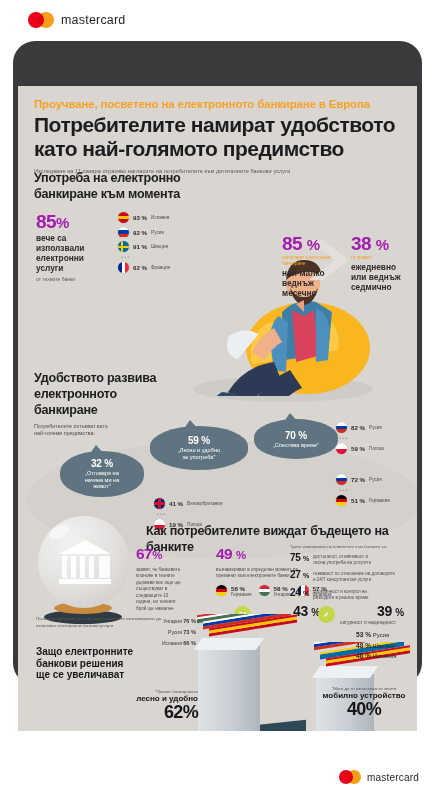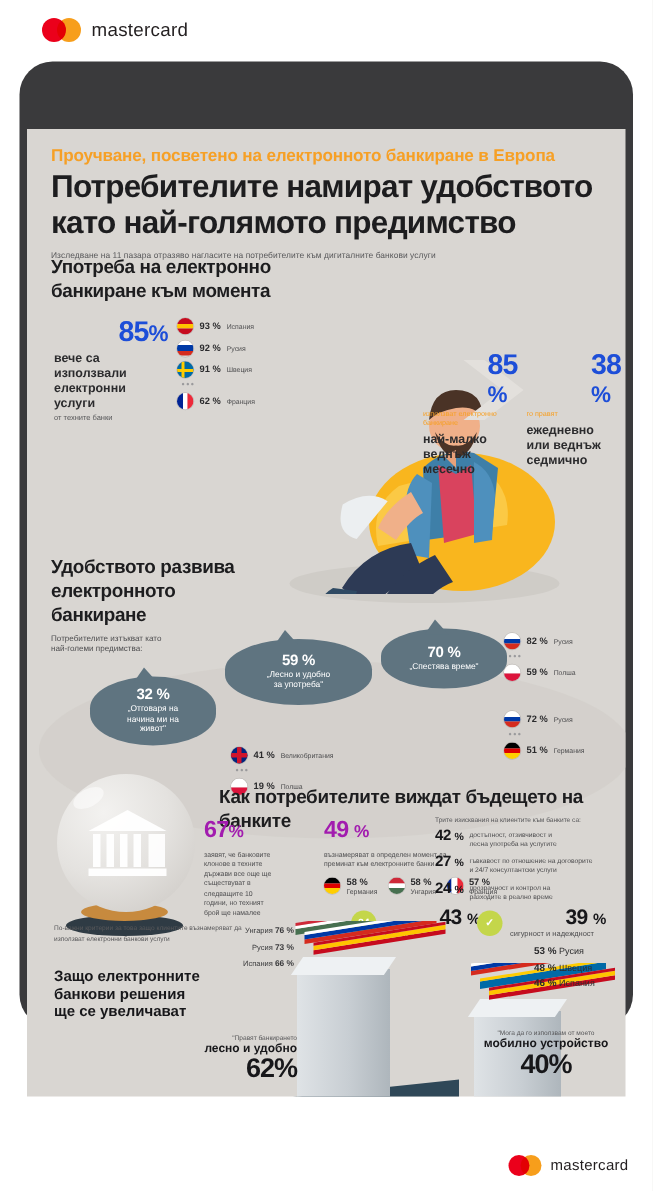--- a/index.html
+++ b/index.html
@@ -43,21 +43,21 @@
 
   
   .hdr-block { position:absolute; left:16px; right:14px; }
   .eyebrow { color:#f6a026; font-size:11.4px; font-weight:bold; letter-spacing:-.1px; }
   .h1 { color:#1d1d1f; font-size:21px; font-weight:bold; line-height:1.16; letter-spacing:-.5px; margin-top:3px; }
   .sub { color:#58585a; font-size:5.6px; margin-top:6px; letter-spacing:.05px; }
 
   .sec-title { color:#1d1d1f; font-size:12.6px; font-weight:bold; line-height:1.26; letter-spacing:-.25px; }
   .sec-sub { color:#4d4d4f; font-size:5.4px; line-height:1.45; margin-top:4px; }
 
-  .big-orange { color:#1d4ed8; font-size:19px; font-weight:bold; letter-spacing:-.6px; line-height:1;margin-left:43px; }
+  .big-orange { color:#a21caf; font-size:19px; font-weight:bold; letter-spacing:-.6px; line-height:1; }
   .big-orange .pc { font-size:15px; }
   .stat-cap { color:#2b2b2d; font-size:8.3px; font-weight:bold; line-height:1.2; }
   .stat-cap-sm { color:#58585a; font-size:5px; line-height:1.3; margin-top:2px; }
   .stat-lead { color:#f6a026; font-size:4.8px; line-height:1.3; }
 
   
   .flag-row { display:flex; align-items:center; gap:4px; margin-bottom:3.5px; }
   .flag {
     width:11px; height:11px; border-radius:50%; overflow:hidden; position:relative;
     flex:0 0 auto; box-shadow:0 0 0 .5px rgba(0,0,0,.12);
@@ -427,21 +427,21 @@
               <span class="flag-val" style="display:block">57 %</span>
               <span class="flag-name" style="display:block">Франция</span>
             </span>
           </div>
         </div>
       </div>
 
       <div style="position:absolute; left:272px; top:458px; width:122px;">
         <div class="tiny-note" style="margin-bottom:4px;">Трите изисквания на клиентите към банките са:</div>
         <div class="rank-row">
-          <span class="rank-pc"><span>42</span> <span class="pc">%</span></span>
+          <span class="rank-pc"><span>75</span> <span class="pc">%</span></span>
           <span class="rank-tx">
             <span style="display:block">достъпност, отзивчивост и</span>
             <span style="display:block">лесна употреба на услугите</span>
           </span>
         </div>
         <div class="rank-row">
           <span class="rank-pc"><span>27</span> <span class="pc">%</span></span>
           <span class="rank-tx">
             <span style="display:block">гъвкавост по отношение на договорите</span>
             <span style="display:block">и 24/7 консултантски услуги</span>

